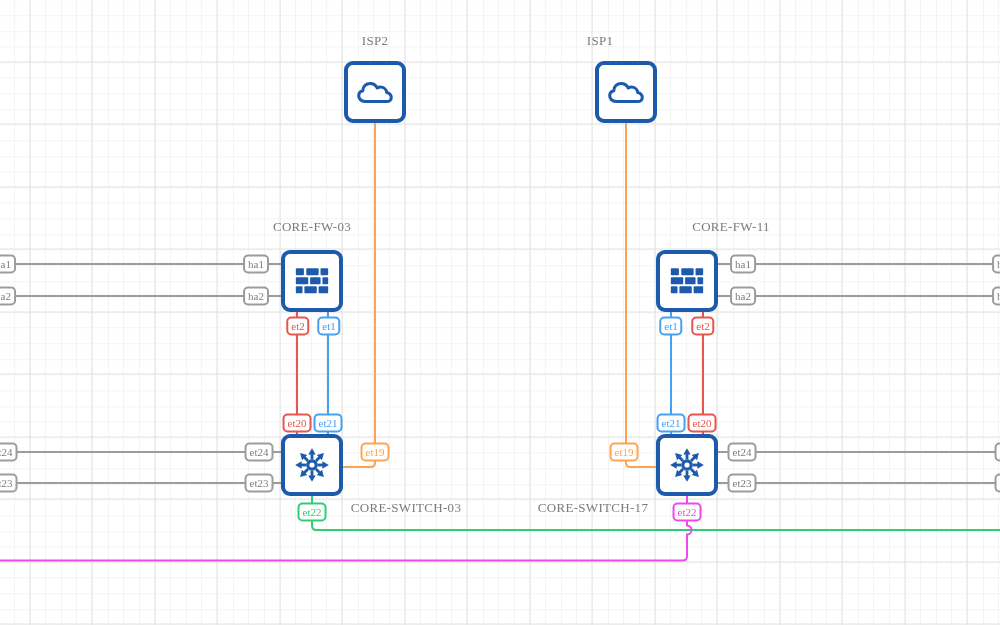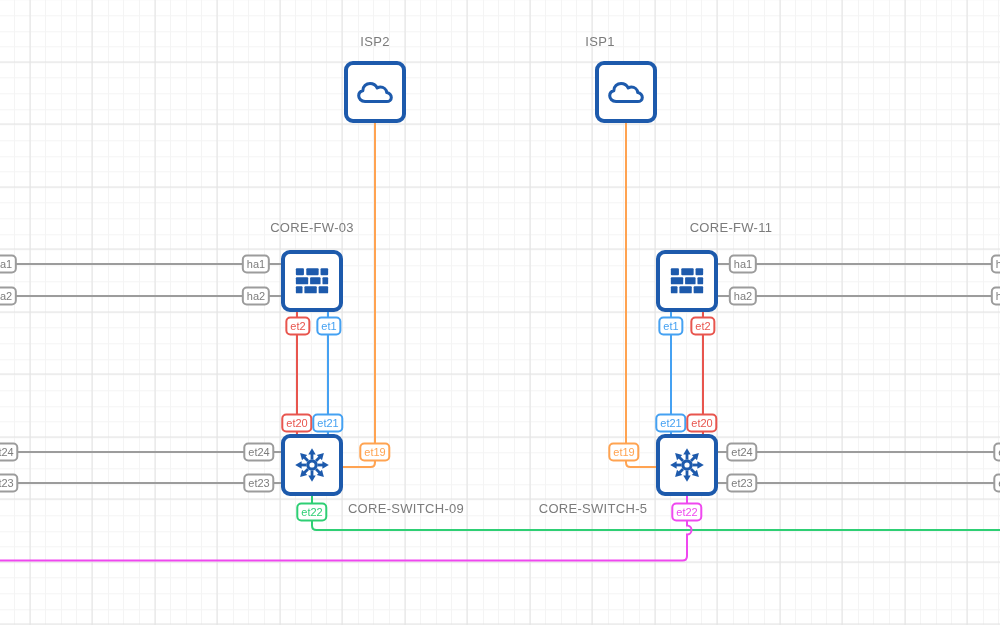--- a/index.html
+++ b/index.html
@@ -30,21 +30,21 @@
   .port{
     position:absolute;transform:translate(-50%,-50%);
     background:#fff;border:2px solid;border-radius:5px;
     font-size:11px;line-height:15px;padding:0 3px;white-space:nowrap;
   }
   .icon{display:block;}
 </style>
 </head>
 <body>
 
-<div id="canvas" style="--gmin: #f4f4f4; --gmaj: #e2e2e2; --node: #1d5aac; --title: #7b7b7b; width: 1000px; height: 625px;">
+<div id="canvas" style="--gmin: #f4f4f4; --gmaj: #e2e2e2; --node: #1d5aac; --title: #7b7b7b; width: 1000px; height: 625px; font-family: Liberation Serif, serif;">
   <svg id="links">
       <path d="M0,264 H282" stroke="#9c9c9c"></path>
       <path d="M0,296 H282" stroke="#9c9c9c"></path>
       <path d="M718,264 H1000" stroke="#9c9c9c"></path>
       <path d="M718,296 H1000" stroke="#9c9c9c"></path>
       <path d="M0,452 H282" stroke="#9c9c9c"></path>
       <path d="M0,483 H282" stroke="#9c9c9c"></path>
       <path d="M718,452 H1000" stroke="#9c9c9c"></path>
       <path d="M718,483 H1000" stroke="#9c9c9c"></path>
       <path d="M297,312 V435" stroke="#e8554e"></path>
@@ -133,21 +133,21 @@
               <rect x="18.6" y="8.8" width="2.8" height="5.6"></rect>
               <polygon points="20,3.2 16.3,9.6 23.7,9.6"></polygon>
             </g>
       <g transform="rotate(315 20 20)">
               <rect x="18.6" y="8.8" width="2.8" height="5.6"></rect>
               <polygon points="20,3.2 16.3,9.6 23.7,9.6"></polygon>
             </g>
     </g>
   </svg>
 </div>
-      <div class="node-title" style="left: 406px; top: 508px;">CORE-SWITCH-09</div>
+      <div class="node-title" style="left: 406px; top: 508px;">CORE-SWITCH-03</div>
       <div class="node" style="left: 656px; top: 434px;">
   <svg class="icon" width="40" height="40" viewBox="0 0 40 40">
     <circle cx="20" cy="20" r="4.2" fill="none" stroke="var(--node)" stroke-width="3.2"></circle>
     <g fill="var(--node)">
       <g transform="rotate(0 20 20)">
               <rect x="18.6" y="8.8" width="2.8" height="5.6"></rect>
               <polygon points="20,3.2 16.3,9.6 23.7,9.6"></polygon>
             </g>
       <g transform="rotate(45 20 20)">
               <rect x="18.6" y="8.8" width="2.8" height="5.6"></rect>
@@ -173,21 +173,21 @@
               <rect x="18.6" y="8.8" width="2.8" height="5.6"></rect>
               <polygon points="20,3.2 16.3,9.6 23.7,9.6"></polygon>
             </g>
       <g transform="rotate(315 20 20)">
               <rect x="18.6" y="8.8" width="2.8" height="5.6"></rect>
               <polygon points="20,3.2 16.3,9.6 23.7,9.6"></polygon>
             </g>
     </g>
   </svg>
 </div>
-      <div class="node-title" style="left: 593px; top: 508px;">CORE-SWITCH-5</div>
+      <div class="node-title" style="left: 593px; top: 508px;">CORE-SWITCH-17</div>
     </div>
   <div id="ports-layer">
       <div class="port" style="left: 256px; top: 264px; border-color: rgb(156, 156, 156); color: rgb(125, 125, 125);">ha1</div>
       <div class="port" style="left: 256px; top: 296px; border-color: rgb(156, 156, 156); color: rgb(125, 125, 125);">ha2</div>
       <div class="port" style="left: 298px; top: 326px; border-color: rgb(232, 85, 78); color: rgb(232, 85, 78);">et2</div>
       <div class="port" style="left: 329px; top: 326px; border-color: rgb(69, 161, 242); color: rgb(69, 161, 242);">et1</div>
       <div class="port" style="left: 743px; top: 264px; border-color: rgb(156, 156, 156); color: rgb(125, 125, 125);">ha1</div>
       <div class="port" style="left: 743px; top: 296px; border-color: rgb(156, 156, 156); color: rgb(125, 125, 125);">ha2</div>
       <div class="port" style="left: 671px; top: 326px; border-color: rgb(69, 161, 242); color: rgb(69, 161, 242);">et1</div>
       <div class="port" style="left: 703px; top: 326px; border-color: rgb(232, 85, 78); color: rgb(232, 85, 78);">et2</div>

